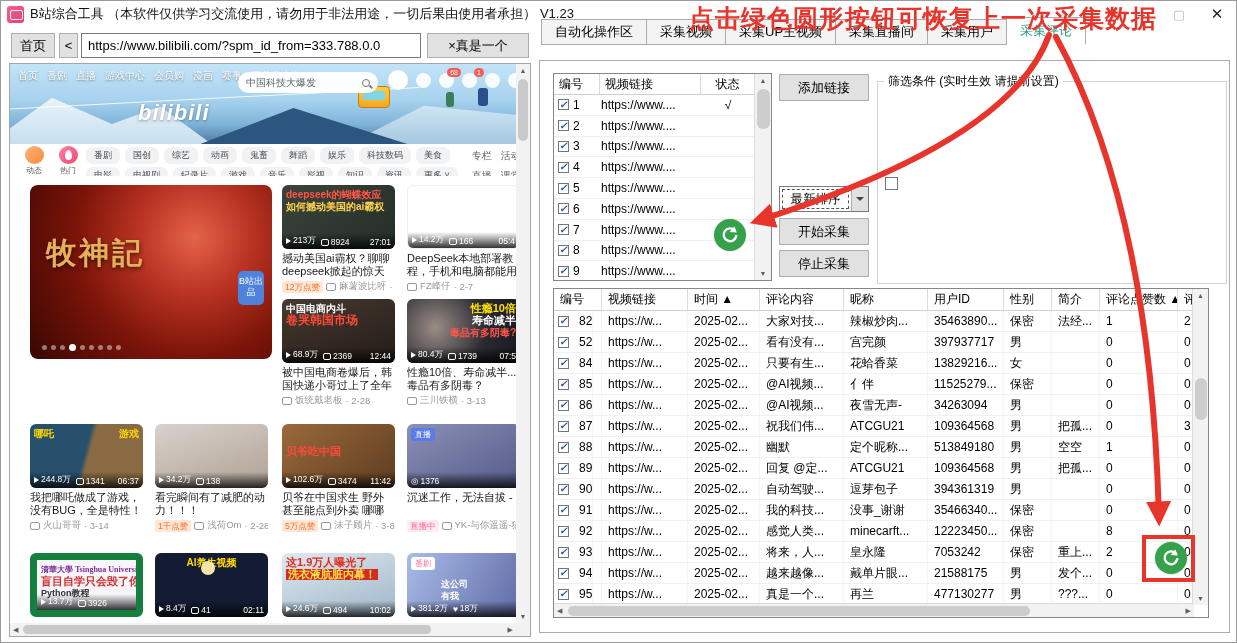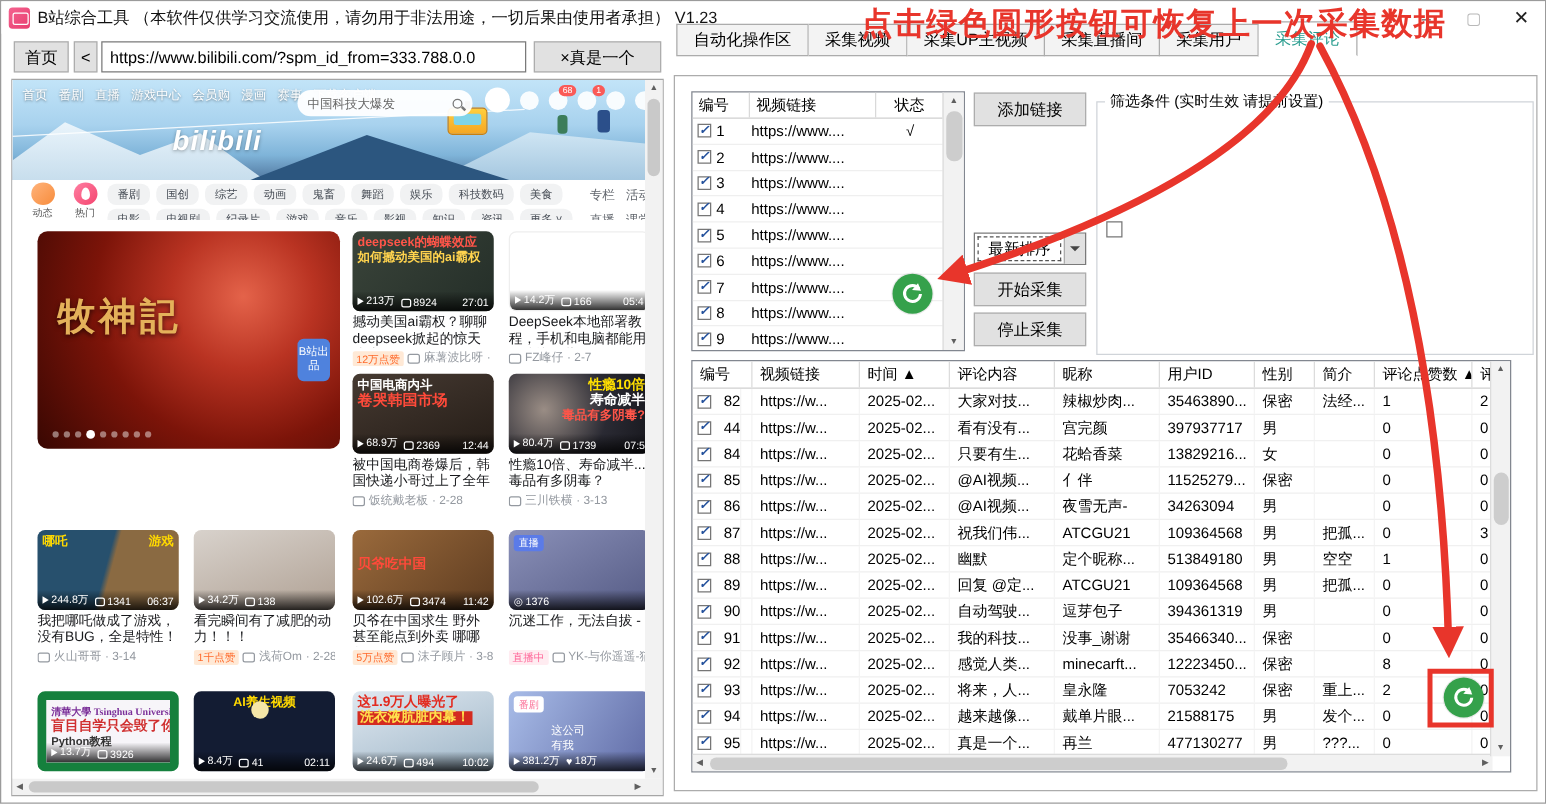--- a/index.html
+++ b/index.html
@@ -132,21 +132,21 @@
 [data-k="c9"] .tl:nth-child(3){color:#333;font-size:9px}
 [data-k="c10"] .thumb{background:#131c33}
 [data-k="c10"] .thumb::after{content:"";position:absolute;left:46px;top:8px;width:14px;height:14px;border-radius:50%;background:#f5e6a8}
 [data-k="c10"] .tl{color:#ffd900;align-self:center}
 [data-k="c11"] .thumb{background:linear-gradient(160deg,#dfe8f0,#9fb6c8)}
 [data-k="c11"] .tl:nth-child(1){color:#e32a1e;font-size:11px}
 [data-k="c11"] .tl:nth-child(2){color:#ffe14d;background:#d42b20;align-self:flex-start;font-size:11px;padding:0 2px}
 [data-k="c12"] .thumb{background:linear-gradient(120deg,#a8bce8,#5f6aa5)}
 [data-k="c12"] .livetag{background:#fff;color:#fb7299}
 [data-k="c12"] .tlines{top:26px;left:34px}
-[data-k="c12"] .tl{font-size:9px;font-weight:normal}
+[data-k="c12"] .tl{font-size:9px;font-weight:bold}
 
 [data-k="c1"]{left:272px;top:9px}[data-k="c2"]{left:397px;top:9px}
 [data-k="c3"]{left:272px;top:123px}[data-k="c4"]{left:397px;top:123px}
 [data-k="c5"]{left:20px;top:248px}[data-k="c6"]{left:145px;top:248px}
 [data-k="c7"]{left:272px;top:248px}[data-k="c8"]{left:397px;top:248px}
 [data-k="c9"]{left:20px;top:377px}[data-k="c10"]{left:145px;top:377px}
 [data-k="c11"]{left:272px;top:377px}[data-k="c12"]{left:397px;top:377px}
 
 .tabs{position:absolute;left:540px;top:16px;height:28px;display:flex;z-index:3}
 .tab{height:26px;margin-top:2px;background:#f3f3f3;border:1px solid #acacac;border-left:none;font-size:13px;padding:0 13px;display:grid;place-items:center;cursor:pointer;color:#000;white-space:nowrap}
@@ -858,21 +858,21 @@
         <span class="c5">35463890...</span>
         <span class="c6">保密</span>
         <span class="c7">法经...</span>
         <span class="c8">1</span>
         <span class="c9">2</span>
       </div>
 
       <div class="ct-row">
         <span class="c0">
             <i class="chk"></i>
-            <span>44</span>
+            <span>52</span>
           </span>
         <span class="c1">https://w...</span>
         <span class="c2">2025-02...</span>
         <span class="c3">看有没有...</span>
         <span class="c4">宫完颜</span>
         <span class="c5">397937717</span>
         <span class="c6">男</span>
         <span class="c7"></span>
         <span class="c8">0</span>
         <span class="c9">0</span>

